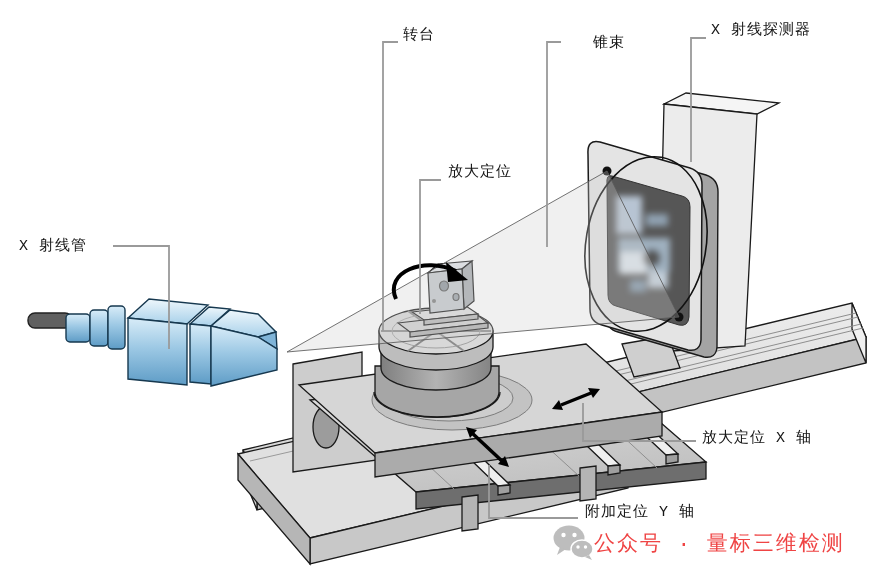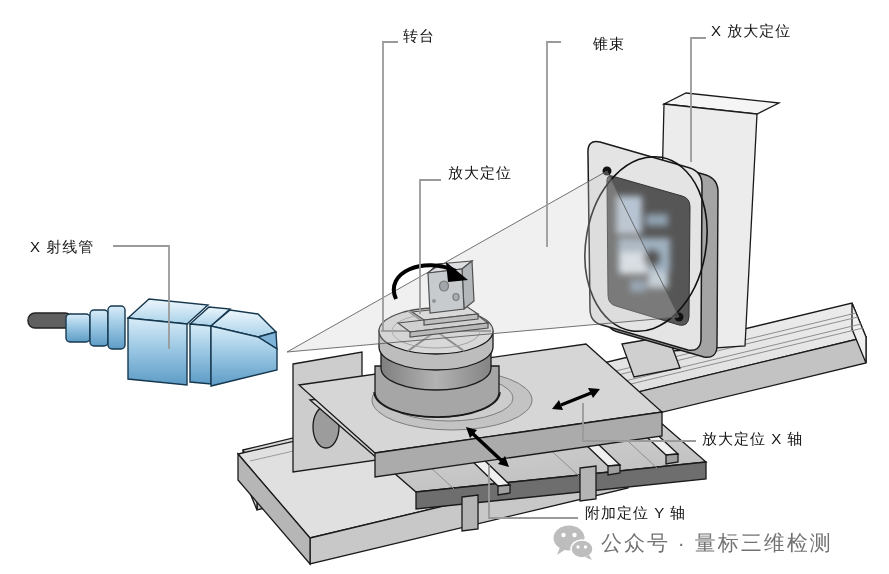--- a/index.html
+++ b/index.html
@@ -1,27 +1,27 @@
 <!DOCTYPE html>
 <html><head>
 <meta charset="utf-8">
 <style>
   html,body{margin:0;padding:0;background:#ffffff;}
   #stage{
     position:relative;width:889px;height:574px;background:#ffffff;overflow:hidden;
-    font-family:Liberation Sans, sans-serif;
+    font-family:Liberation Mono, monospace;
   }
   #scene{position:absolute;left:0;top:0;}
   .lbl{
     position:absolute;font-size:15px;color:#161616;background:#ffffff;
     padding:1px 2px;letter-spacing:1px;white-space:nowrap;line-height:18px;
   }
   #watermark{
-    position:absolute;left:552px;top:524px;display:flex;align-items:center;gap:7px;
-    color:#737373;font-size:21px;letter-spacing:2px;white-space:nowrap;
+    position:absolute;left:552px;top:524px;display:flex;align-items:center;
+    color:#ef4444;font-size:21px;letter-spacing:2px;white-space:nowrap;
   }
 </style>
 </head>
 <body>
 
 <div id="stage">
 
 <svg id="scene" width="889" height="574" viewBox="0 0 889 574">
   <defs>
     <linearGradient id="blueGrad" x1="0" y1="0" x2="0" y2="1">
@@ -196,23 +196,23 @@
     <polyline points="706,38 691,38 691,162"></polyline>
     <polyline points="441,180 420,180 420,314"></polyline>
     <polyline points="113,246 169,246 169,349"></polyline>
     <polyline points="696,441 583,441 583,403"></polyline>
     <polyline points="578,518 489,518 489,465"></polyline>
   </g>
 </svg>
 
 <div class="lbl" style="left:401px;top:26px">转台</div>
 <div class="lbl" style="left:591px;top:34px">锥束</div>
-<div class="lbl" style="left:709px;top:21px">X 放大定位</div>
+<div class="lbl" style="left:709px;top:21px">X 射线探测器</div>
 <div class="lbl" style="left:446px;top:163px">放大定位</div>
-<div class="lbl" style="left:28px;top:237px">X 射线管</div>
+<div class="lbl" style="left:17px;top:237px">X 射线管</div>
 <div class="lbl" style="left:700px;top:429px">放大定位 X 轴</div>
 <div class="lbl" style="left:583px;top:503px">附加定位 Y 轴</div>
 
 <div id="watermark">
   <svg width="42" height="38" viewBox="0 0 42 38">
     <ellipse cx="17" cy="14" rx="15.5" ry="12.5" fill="#bdbdbd"></ellipse>
     <polygon points="8,23 5,31 14,25" fill="#bdbdbd"></polygon>
     <circle cx="11.5" cy="11" r="2.2" fill="#ffffff"></circle>
     <circle cx="22.5" cy="11" r="2.2" fill="#ffffff"></circle>
     <ellipse cx="30" cy="25" rx="11" ry="9" fill="#bdbdbd" stroke="#ffffff" stroke-width="1.4"></ellipse>

